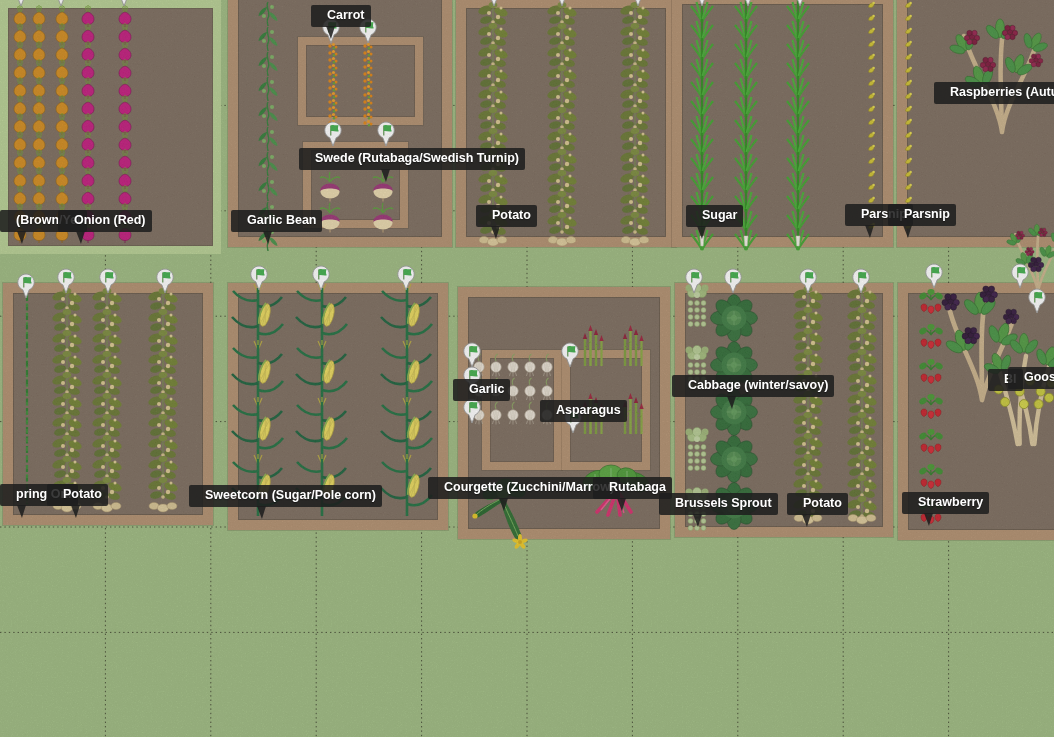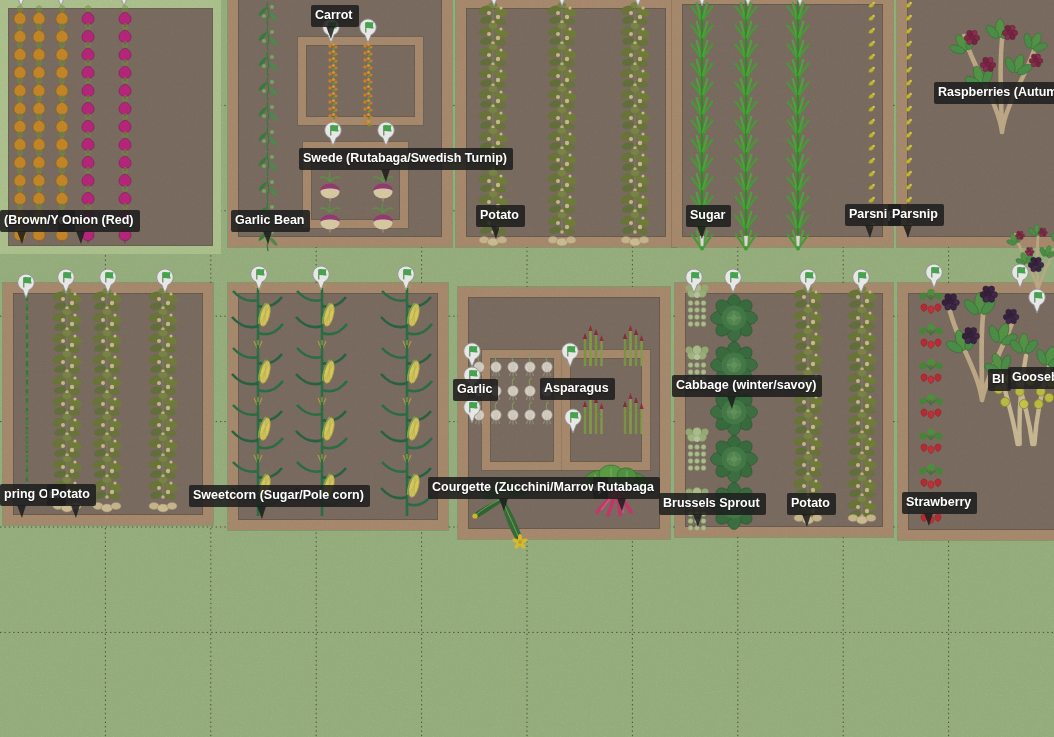--- a/index.html
+++ b/index.html
@@ -31,21 +31,21 @@
   #plants-svg{z-index:10;}
   #noise-svg{z-index:20;pointer-events:none;}
   .plant-label{
     position:absolute;
     z-index:30;
     background:rgba(30,30,30,.87);
     color:#fff;
     font-size:12.5px;
     font-weight:600;
     line-height:1.2;
-    padding:3px 6px 4px 4px;
+    padding:3px 6px 4px 16px;
     white-space:nowrap;
     border-radius:2px;
     text-shadow:0 1px 1px rgba(0,0,0,.4);
   }
   .plant-label .tail{
     position:absolute;
     top:100%;
     margin-top:-1px;
     width:9px;height:13px;
     background:rgba(30,30,30,.87);
@@ -766,21 +766,21 @@
     <div class="plant-label" style="left: 231px; top: 210px;"><span>Garlic Bean</span><i class="tail" style="left: 32px;"></i></div>
     <div class="plant-label" style="left: 476px; top: 205px;"><span>Potato</span><i class="tail" style="left: 15px;"></i></div>
     <div class="plant-label" style="left: 686px; top: 205px;"><span>Sugar</span><i class="tail" style="left: 11px;"></i></div>
     <div class="plant-label" style="left: 845px; top: 204px;"><span>Parsnip</span><i class="tail" style="left: 20px;"></i></div>
     <div class="plant-label" style="left: 888px; top: 204px;"><span>Parsnip</span><i class="tail" style="left: 15px;"></i></div>
     <div class="plant-label" style="left: 934px; top: 82px;"><span>Raspberries (Autumn Fru</span></div>
     <div class="plant-label" style="left: 0px; top: 484px;"><span>pring Oni</span><i class="tail" style="left: 17px;"></i></div>
     <div class="plant-label" style="left: 47px; top: 484px;"><span>Potato</span><i class="tail" style="left: 24px;"></i></div>
     <div class="plant-label" style="left: 189px; top: 485px;"><span>Sweetcorn (Sugar/Pole corn)</span><i class="tail" style="left: 68px;"></i></div>
     <div class="plant-label" style="left: 453px; top: 379px;"><span>Garlic</span></div>
-    <div class="plant-label" style="left: 540px; top: 378px;"><span>Asparagus</span></div>
+    <div class="plant-label" style="left: 540px; top: 400px;"><span>Asparagus</span></div>
     <div class="plant-label" style="left: 428px; top: 477px;"><span>Courgette (Zucchini/Marrow)</span><i class="tail" style="left: 71px;"></i></div>
     <div class="plant-label" style="left: 593px; top: 477px;"><span>Rutabaga</span><i class="tail" style="left: 24px;"></i></div>
     <div class="plant-label" style="left: 672px; top: 375px;"><span>Cabbage (winter/savoy)</span><i class="tail" style="left: 55px;"></i></div>
     <div class="plant-label" style="left: 659px; top: 493px;"><span>Brussels Sprout</span><i class="tail" style="left: 34px;"></i></div>
     <div class="plant-label" style="left: 787px; top: 493px;"><span>Potato</span><i class="tail" style="left: 15px;"></i></div>
     <div class="plant-label" style="left: 902px; top: 492px;"><span>Strawberry</span><i class="tail" style="left: 22px;"></i></div>
     <div class="plant-label" style="left: 988px; top: 369px;"><span>Bl</span></div>
     <div class="plant-label" style="left: 1008px; top: 367px;"><span>Gooseber</span></div>
   </div>
 

